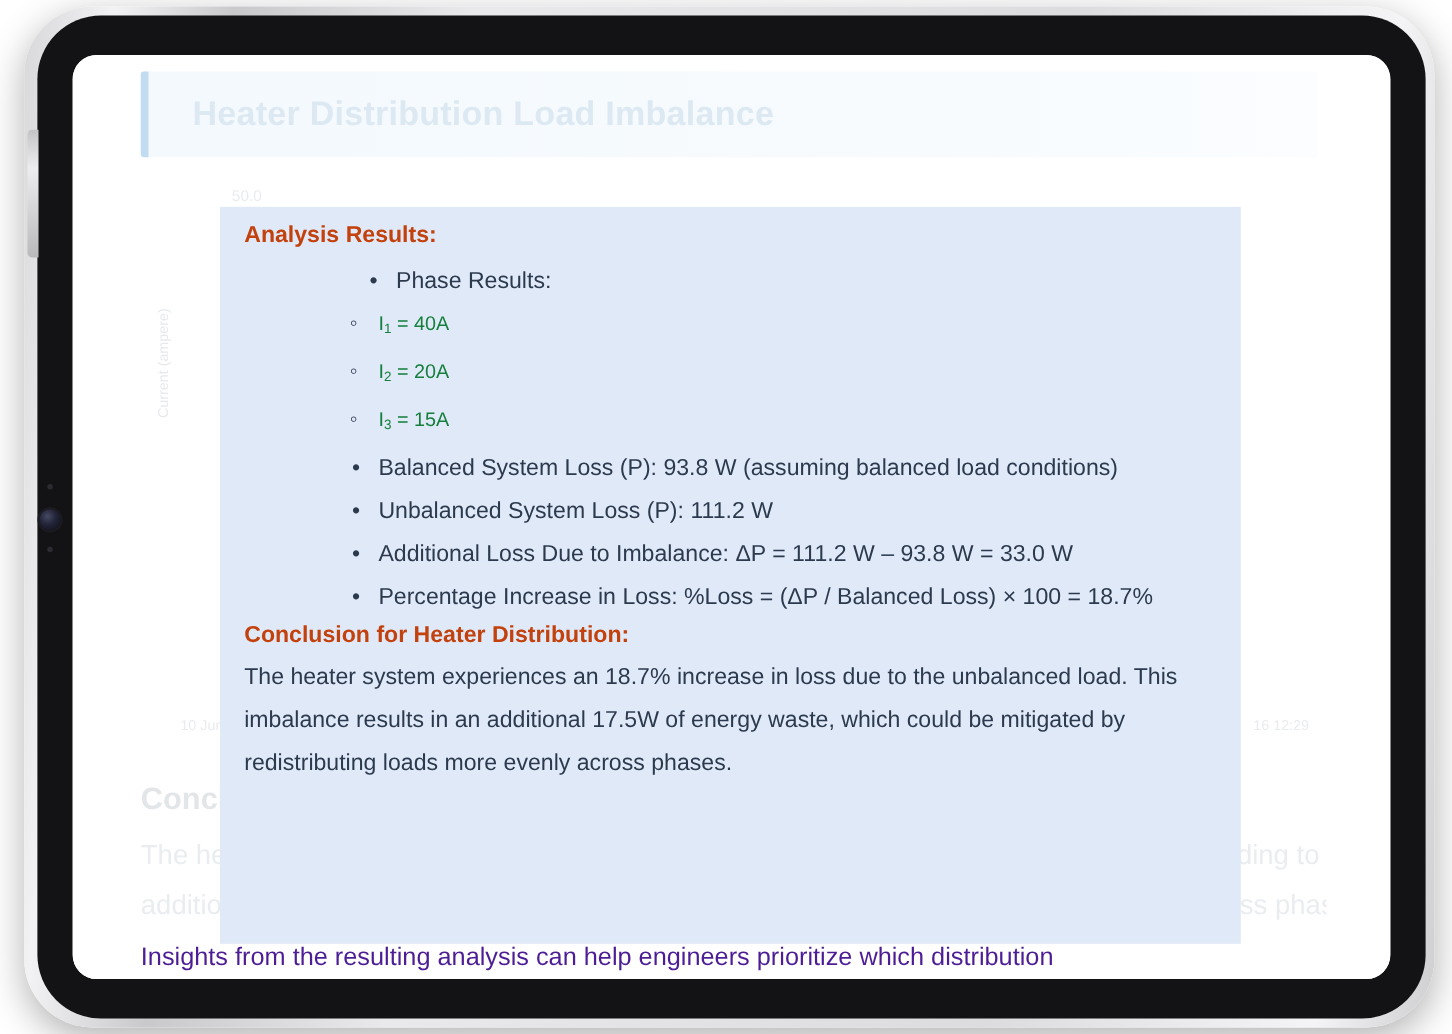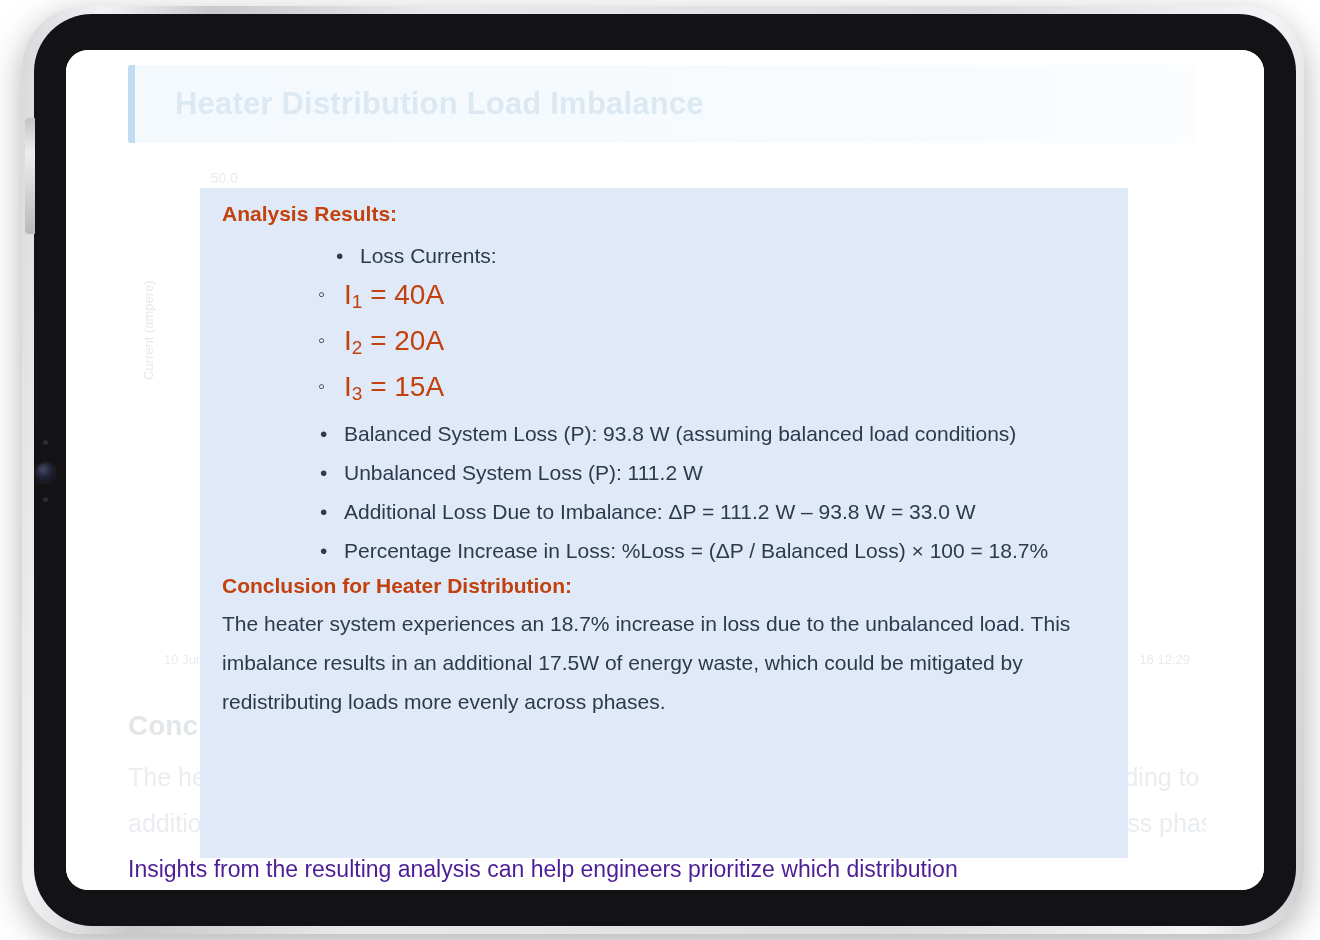--- a/index.html
+++ b/index.html
@@ -208,23 +208,23 @@
     font-size: 21px;
   }
 
   ul.lvl2 {
     list-style: none;
     margin: 0 0 0 94px;
     padding: 0;
   }
   ul.lvl2 > li {
     position: relative;
-    font-size: 28px;
+    font-size: 18px;
     line-height: 39px;
-    color: #c2410c;
+    color: #15803d;
     padding-left: 28px;
   }
   ul.lvl2 > li::before {
     content: "\25E6";
     position: absolute;
     left: 2px; top: 0;
     color: #2c3a4e;
     font-size: 20px;
   }
   ul.lvl1.outdent {
@@ -281,21 +281,21 @@
           <div class="rc-body">additional energy waste, which could be mitigated by redistributing loads more evenly across phases.</div>
           <div class="rc-body faintest">Insights from the resulting analysis can help engineers prioritize which distribution</div>
         </div>
       </div>
 
       <div class="overlay">
 
         <div class="ov-heading">Analysis Results:</div>
 
         <ul class="lvl1">
-          <li>Loss Currents:</li>
+          <li>Phase Results:</li>
         </ul>
 
         <ul class="lvl2">
           <li>
             <span>I</span><sub>1</sub>
             <span>= 40A</span>
           </li>
           <li>
             <span>I</span><sub>2</sub>
             <span>= 20A</span>

